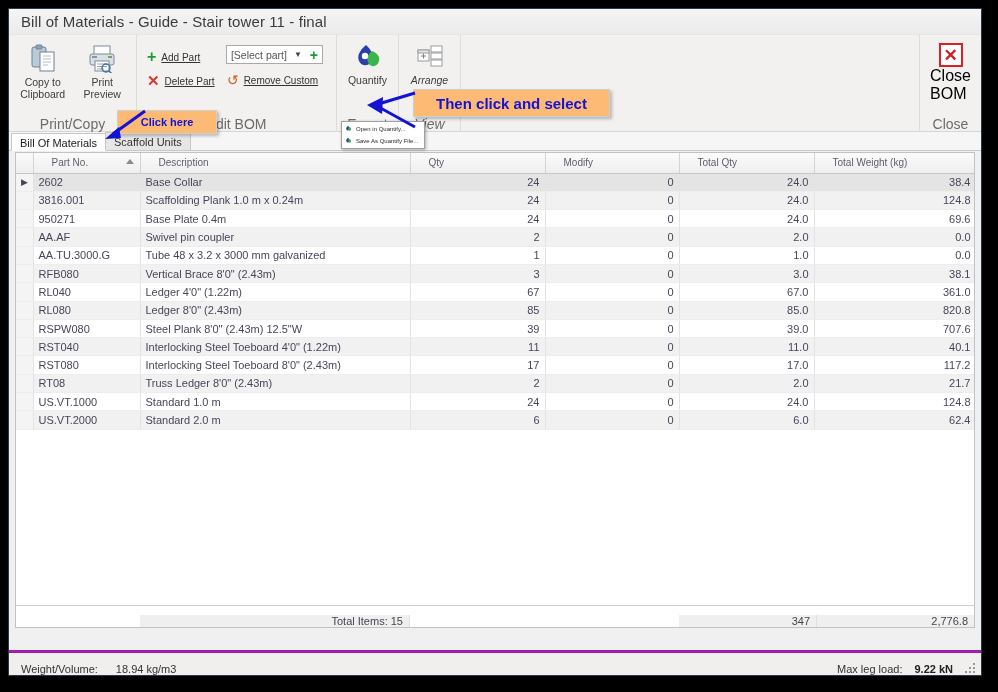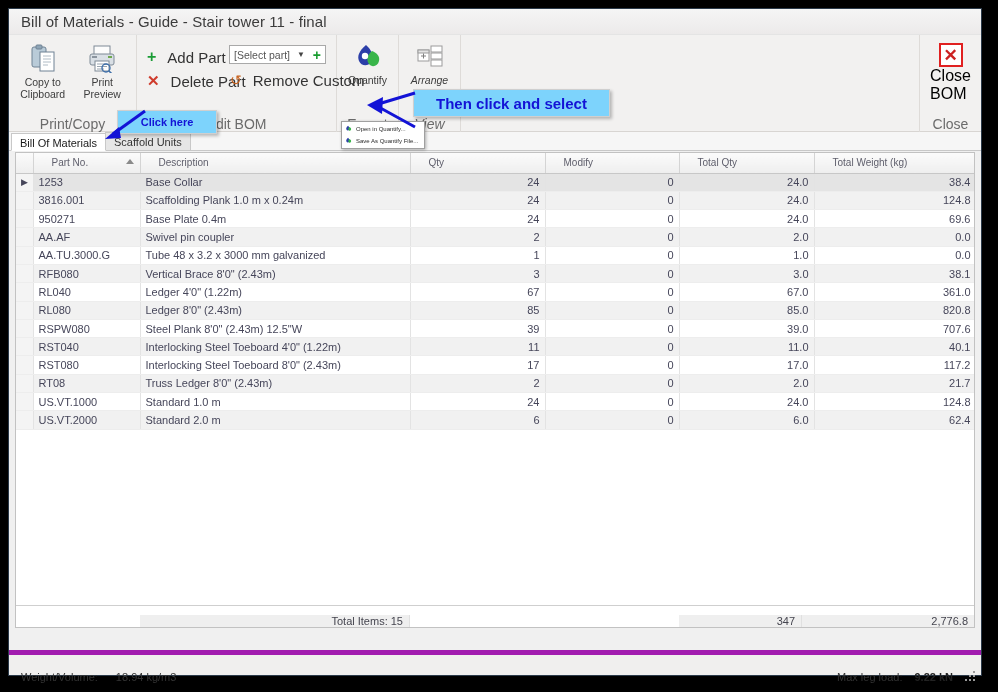--- a/index.html
+++ b/index.html
@@ -86,23 +86,24 @@
   }
   .small-button {
     display: flex;
     align-items: center;
     height: 24px;
     padding: 0 6px;
     cursor: default;
     white-space: nowrap;
   }
   .small-button .sb-label {
-    font-size: 15px;
+    font-size: 10px;
     color: #333;
-    margin-left: 11px;
+    margin-left: 5px;
+    text-decoration: underline;
   }
   .stack {
     display: flex;
     flex-direction: column;
     padding-top: 6px;
   }
   .combo {
     width: 97px;
     height: 19px;
     border: 1px solid #a9a9a9;
@@ -293,27 +294,27 @@
     background: #efefef;
     border-right: 1px solid #e0e0e0;
   }
   .tot-spacer { background: #ffffff; border-right: none; }
   
   #status-bar {
     position: absolute;
     left: 0; right: 0; bottom: 0;
     height: 25px;
     background: #f0efee;
-    border-top: 5px solid #a21caf;
-    display: flex;
-    align-items: flex-start;
+    border-top: 3px solid #a21caf;
+    display: flex;
+    align-items: flex-end;
     font-size: 11px;
     color: #3a3a3a;
     box-sizing: border-box;
-    padding: 16px 6px 0 12px;
+    padding: 7px 6px 0 12px;
   }
   #sb-left { display: flex; align-items: center; }
   #sb-label { color: #333; }
   #sb-value { margin-left: 18px; color: #333; }
   #sb-right { margin-left: auto; display: flex; align-items: center; }
   #sb-right-label { color: #333; }
   #sb-right-value { margin-left: 12px; font-weight: bold; color: #222; }
   #grip {
     margin-left: 10px;
     width: 12px; height: 12px;
@@ -321,21 +322,21 @@
       radial-gradient(circle 0.8px at 3px 9px, #9a9a9a 99%, transparent) ,
       radial-gradient(circle 0.8px at 7px 9px, #9a9a9a 99%, transparent),
       radial-gradient(circle 0.8px at 11px 9px, #9a9a9a 99%, transparent),
       radial-gradient(circle 0.8px at 7px 5px, #9a9a9a 99%, transparent),
       radial-gradient(circle 0.8px at 11px 5px, #9a9a9a 99%, transparent),
       radial-gradient(circle 0.8px at 11px 1px, #9a9a9a 99%, transparent);
   }
   
   .callout {
     position: absolute;
-    background: #7dd3fc;
+    background: #fdba74;
     border: 1px solid #cfcfcf;
     color: #1313d6;
     font-weight: bold;
     display: flex;
     align-items: center;
     justify-content: center;
     box-shadow: 2px 2px 3px rgba(0,0,0,0.25);
     z-index: 40;
     white-space: nowrap;
   }
@@ -515,21 +516,21 @@
           <th>Description</th>
           <th class="num">Qty</th>
           <th class="num">Modify</th>
           <th class="num">Total Qty</th>
           <th class="num">Total Weight (kg)</th>
         </tr>
       </thead>
       <tbody id="grid-body">
           <tr class="sel">
             <td class="indicator">▶</td>
-            <td>1253</td>
+            <td>2602</td>
             <td>Base Collar</td>
             <td class="num">24</td>
             <td class="num">0</td>
             <td class="num">24.0</td>
             <td class="num">38.4</td>
           </tr>
           <tr class="alt">
             <td class="indicator"></td>
             <td>3816.001</td>
             <td>Scaffolding Plank 1.0 m x 0.24m</td>
@@ -647,21 +648,21 @@
             <td class="num">62.4</td>
           </tr>
         </tbody>
     </table>
     <div id="grid-blank"></div>
     <div id="totals-row">
       <div class="tot-cell" style="width:124px;background:#ffffff;border-right:none;"></div>
       <div class="tot-cell" style="width:270px;">Total Items: 15</div>
       <div class="tot-cell tot-spacer" style="width:135px;"></div>
       <div class="tot-cell tot-spacer" style="width:134px;"></div>
-      <div class="tot-cell" style="width:123px;">347</div>
+      <div class="tot-cell" style="width:138px;">347</div>
       <div class="tot-cell" style="flex:1;border-right:none;">2,776.8</div>
     </div>
   </div>
 
   <div id="status-bar">
     <div id="sb-left">
       <span id="sb-label">Weight/Volume:</span>
       <span id="sb-value">18.94 kg/m3</span>
     </div>
     <div id="sb-right">

